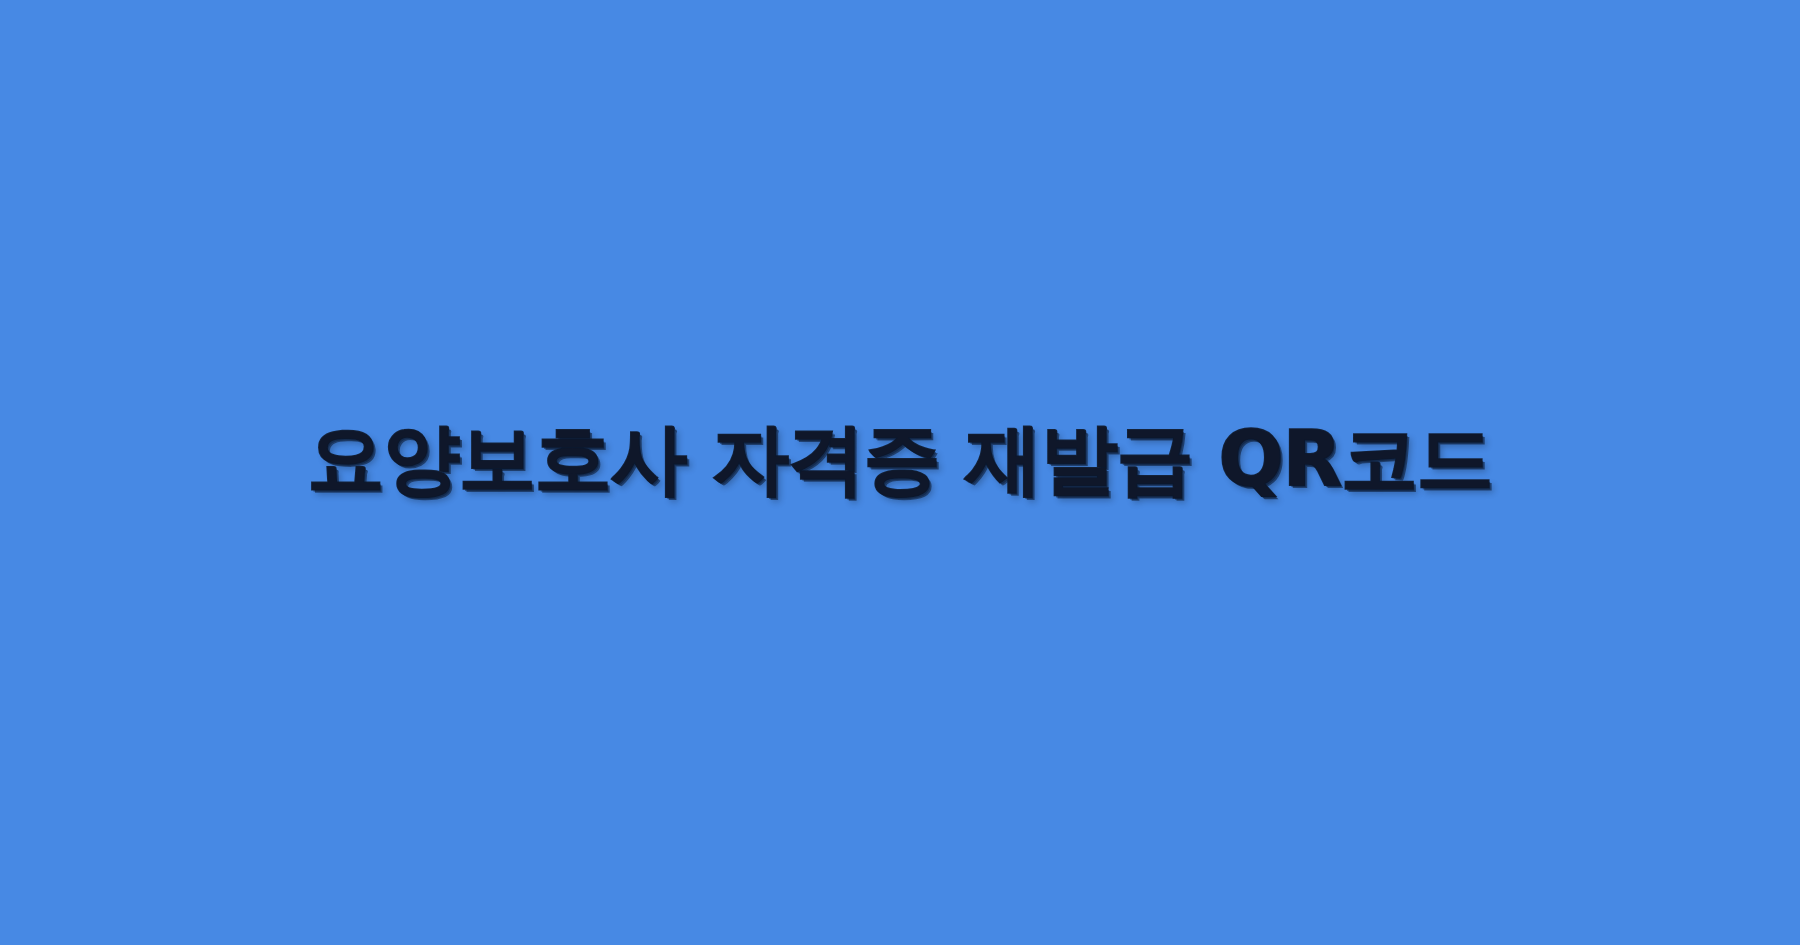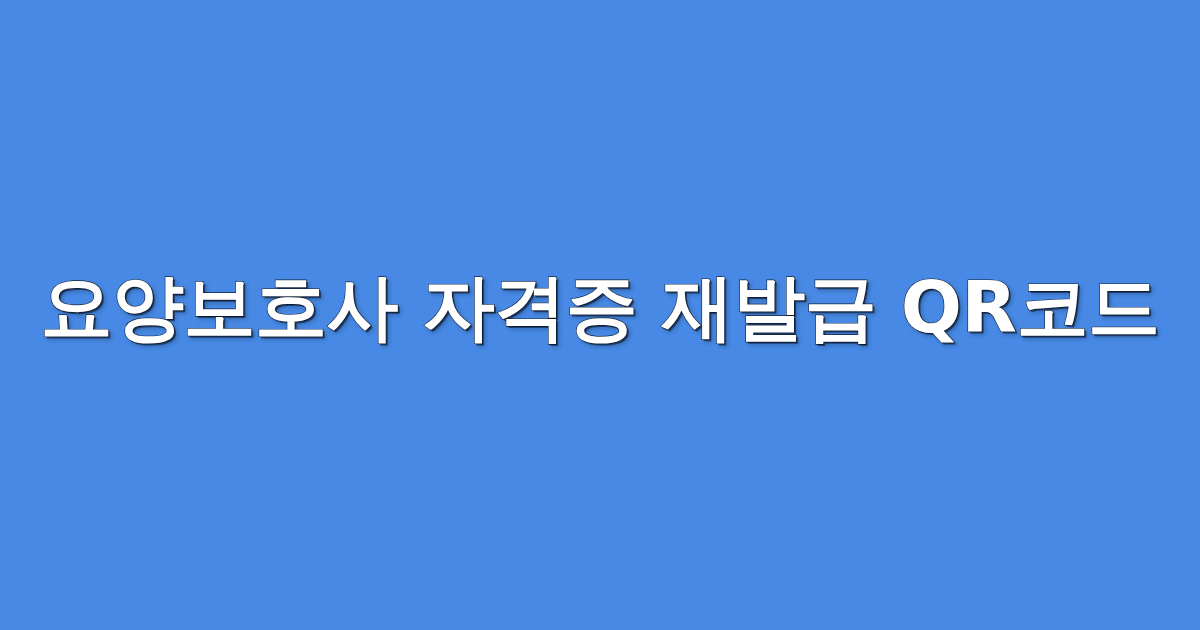--- a/index.html
+++ b/index.html
@@ -64,17 +64,17 @@
        3px 3px 4px rgba(10, 22, 44, 0.30);
   }
 </style>
 </head>
 <body>
 
 <div class="og-canvas" style="background: rgb(71, 137, 228);">
 
   <div class="headline-wrap">
 
-    <h1 class="headline" style="color: #ffffff; -webkit-text-stroke: 1.2px rgb(21, 35, 58); font-size: 72px;">요양보호사 자격증 재발급 QR코드</h1>
+    <h1 class="headline" style="color: #0f172a; -webkit-text-stroke: 1.2px rgb(21, 35, 58); font-size: 51px;">요양보호사 자격증 재발급 QR코드</h1>
 
   </div>
 
 </div>
 
 </body></html>

